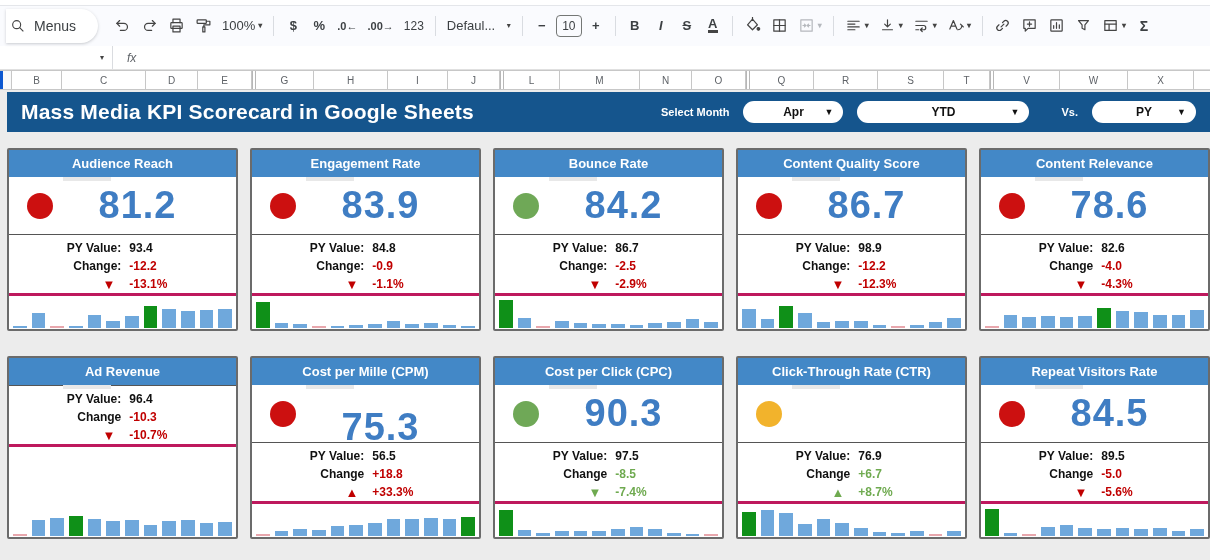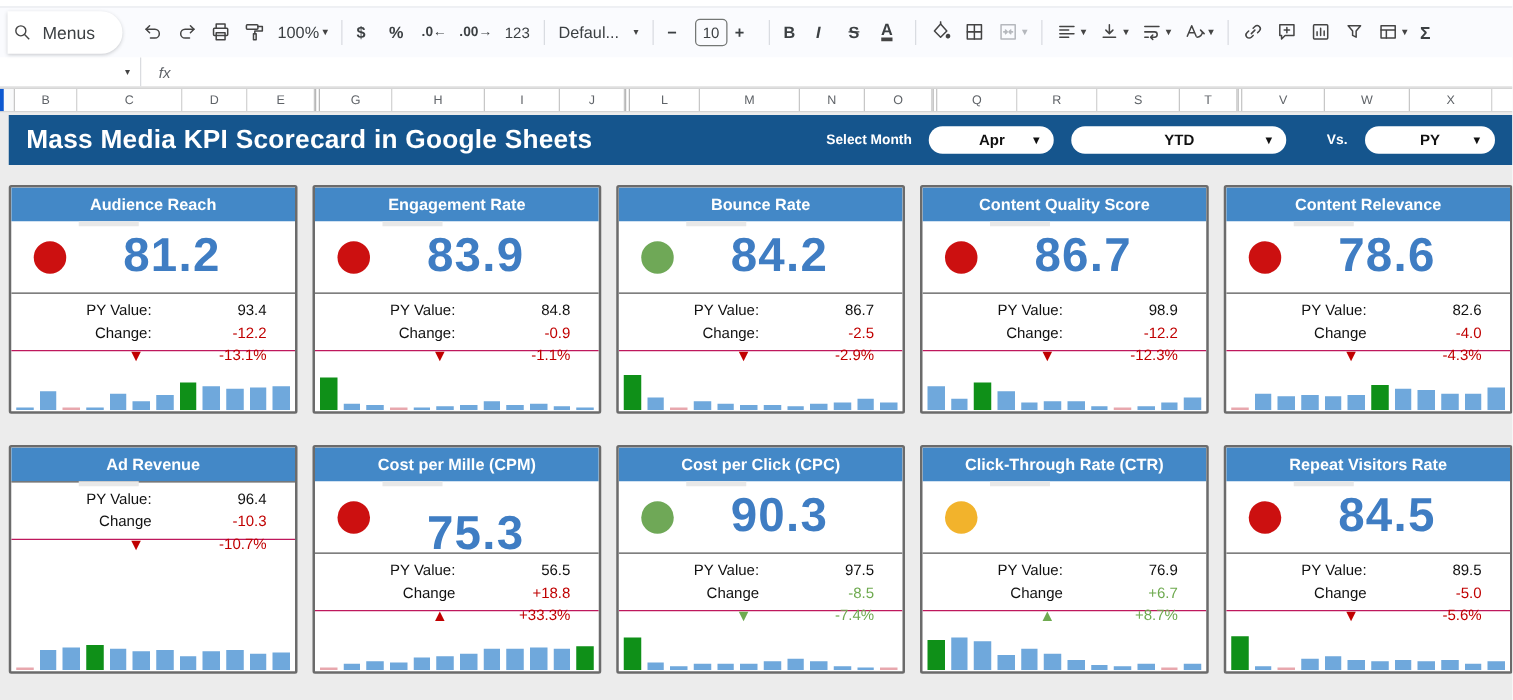--- a/index.html
+++ b/index.html
@@ -4,21 +4,21 @@
 <style>
   * { margin:0; padding:0; box-sizing:border-box; }
   html,body { width:1210px; height:560px; overflow:hidden; background:#fff;
               font-family:"Liberation Sans", sans-serif; }
 
   
   .toolbar { height:46px; background:#fafbfe; border-top:5px solid #fff;
              box-shadow:inset 0 1px 0 #e4e6ea;
              display:flex; align-items:center; gap:2px; padding:0 6px;
              color:#3c4043; font-size:13px; white-space:nowrap; }
-  .tb-btn { display:flex; align-items:center; 
+  .tb-btn { display:flex; align-items:center; justify-content:center;
             min-width:24px; height:26px; padding:0 4px; border-radius:4px;
             color:#3c4043; font-weight:bold; cursor:default; }
   .tb-btn svg { stroke:#444; fill:none; stroke-width:1.7; stroke-linecap:round; stroke-linejoin:round; }
   .tb-btn.dim svg { stroke:#b5b8bd; }
   .caret { font-size:8px; margin-left:3px; color:#444; }
   .dim .caret { color:#b5b8bd; }
   .tb-sep { width:1px; height:20px; background:#d9dce1; margin:0 5px; }
   .menus-pill { display:flex; align-items:center; gap:8px; background:#fff;
                 border-radius:0 18px 18px 0; height:34px; padding:0 22px 0 4px;
                 box-shadow:0 1px 3px rgba(60,64,67,.25); margin-right:10px; }
@@ -64,25 +64,25 @@
   .card { flex:1 1 0; background:#fff; border:2px solid #6b6b6b; border-radius:2px;
           height:183px; display:flex; flex-direction:column; overflow:hidden; position:relative; }
   .card-header { height:27px; display:flex; align-items:center; justify-content:center;
                  color:#fff; font-size:13px; font-weight:bold; }
   .card-tab-artifact { position:absolute; top:27px; left:24%; width:21%; height:4px;
                        background:#e8e8e8; }
   .card-value-row { height:57px; display:flex; align-items:center; }
   .status-dot { width:26px; height:26px; border-radius:50%; margin-left:18px; flex:0 0 auto; }
   .kpi-value { flex:1; text-align:center; font-size:38px; font-weight:bold;
                padding-right:14px; letter-spacing:1px; }
-  .card-info { border-top:1px solid #555; border-bottom:1px solid #be185d;
-               height:47px; padding-top:4px; font-size:12px; font-weight:normal; color:#111; }
+  .card-info { border-top:1px solid #555; border-bottom:3px solid #be185d;
+               height:62px; padding-top:4px; font-size:12px; font-weight:bold; color:#111; }
   .info-row { height:18px; display:flex; align-items:center; }
   .info-label { width:53%; text-align:right; padding-right:8px; }
-  .info-value { width:37%; text-align:right; }
+  .info-value { width:37%; text-align:left; }
   .arrow { font-size:13px; }
   .card-chart { flex:1; display:flex; align-items:flex-end; gap:5px; padding:0 4px 1px 4px; }
   .bar { flex:1 1 0; border-radius:0; }
 </style>
 </head>
 <body>
 
 <div class="toolbar">
   <div class="menus-pill">
     <svg width="16" height="16" viewBox="0 0 24 24" style="stroke:#444;fill:none;stroke-width:1.7">

